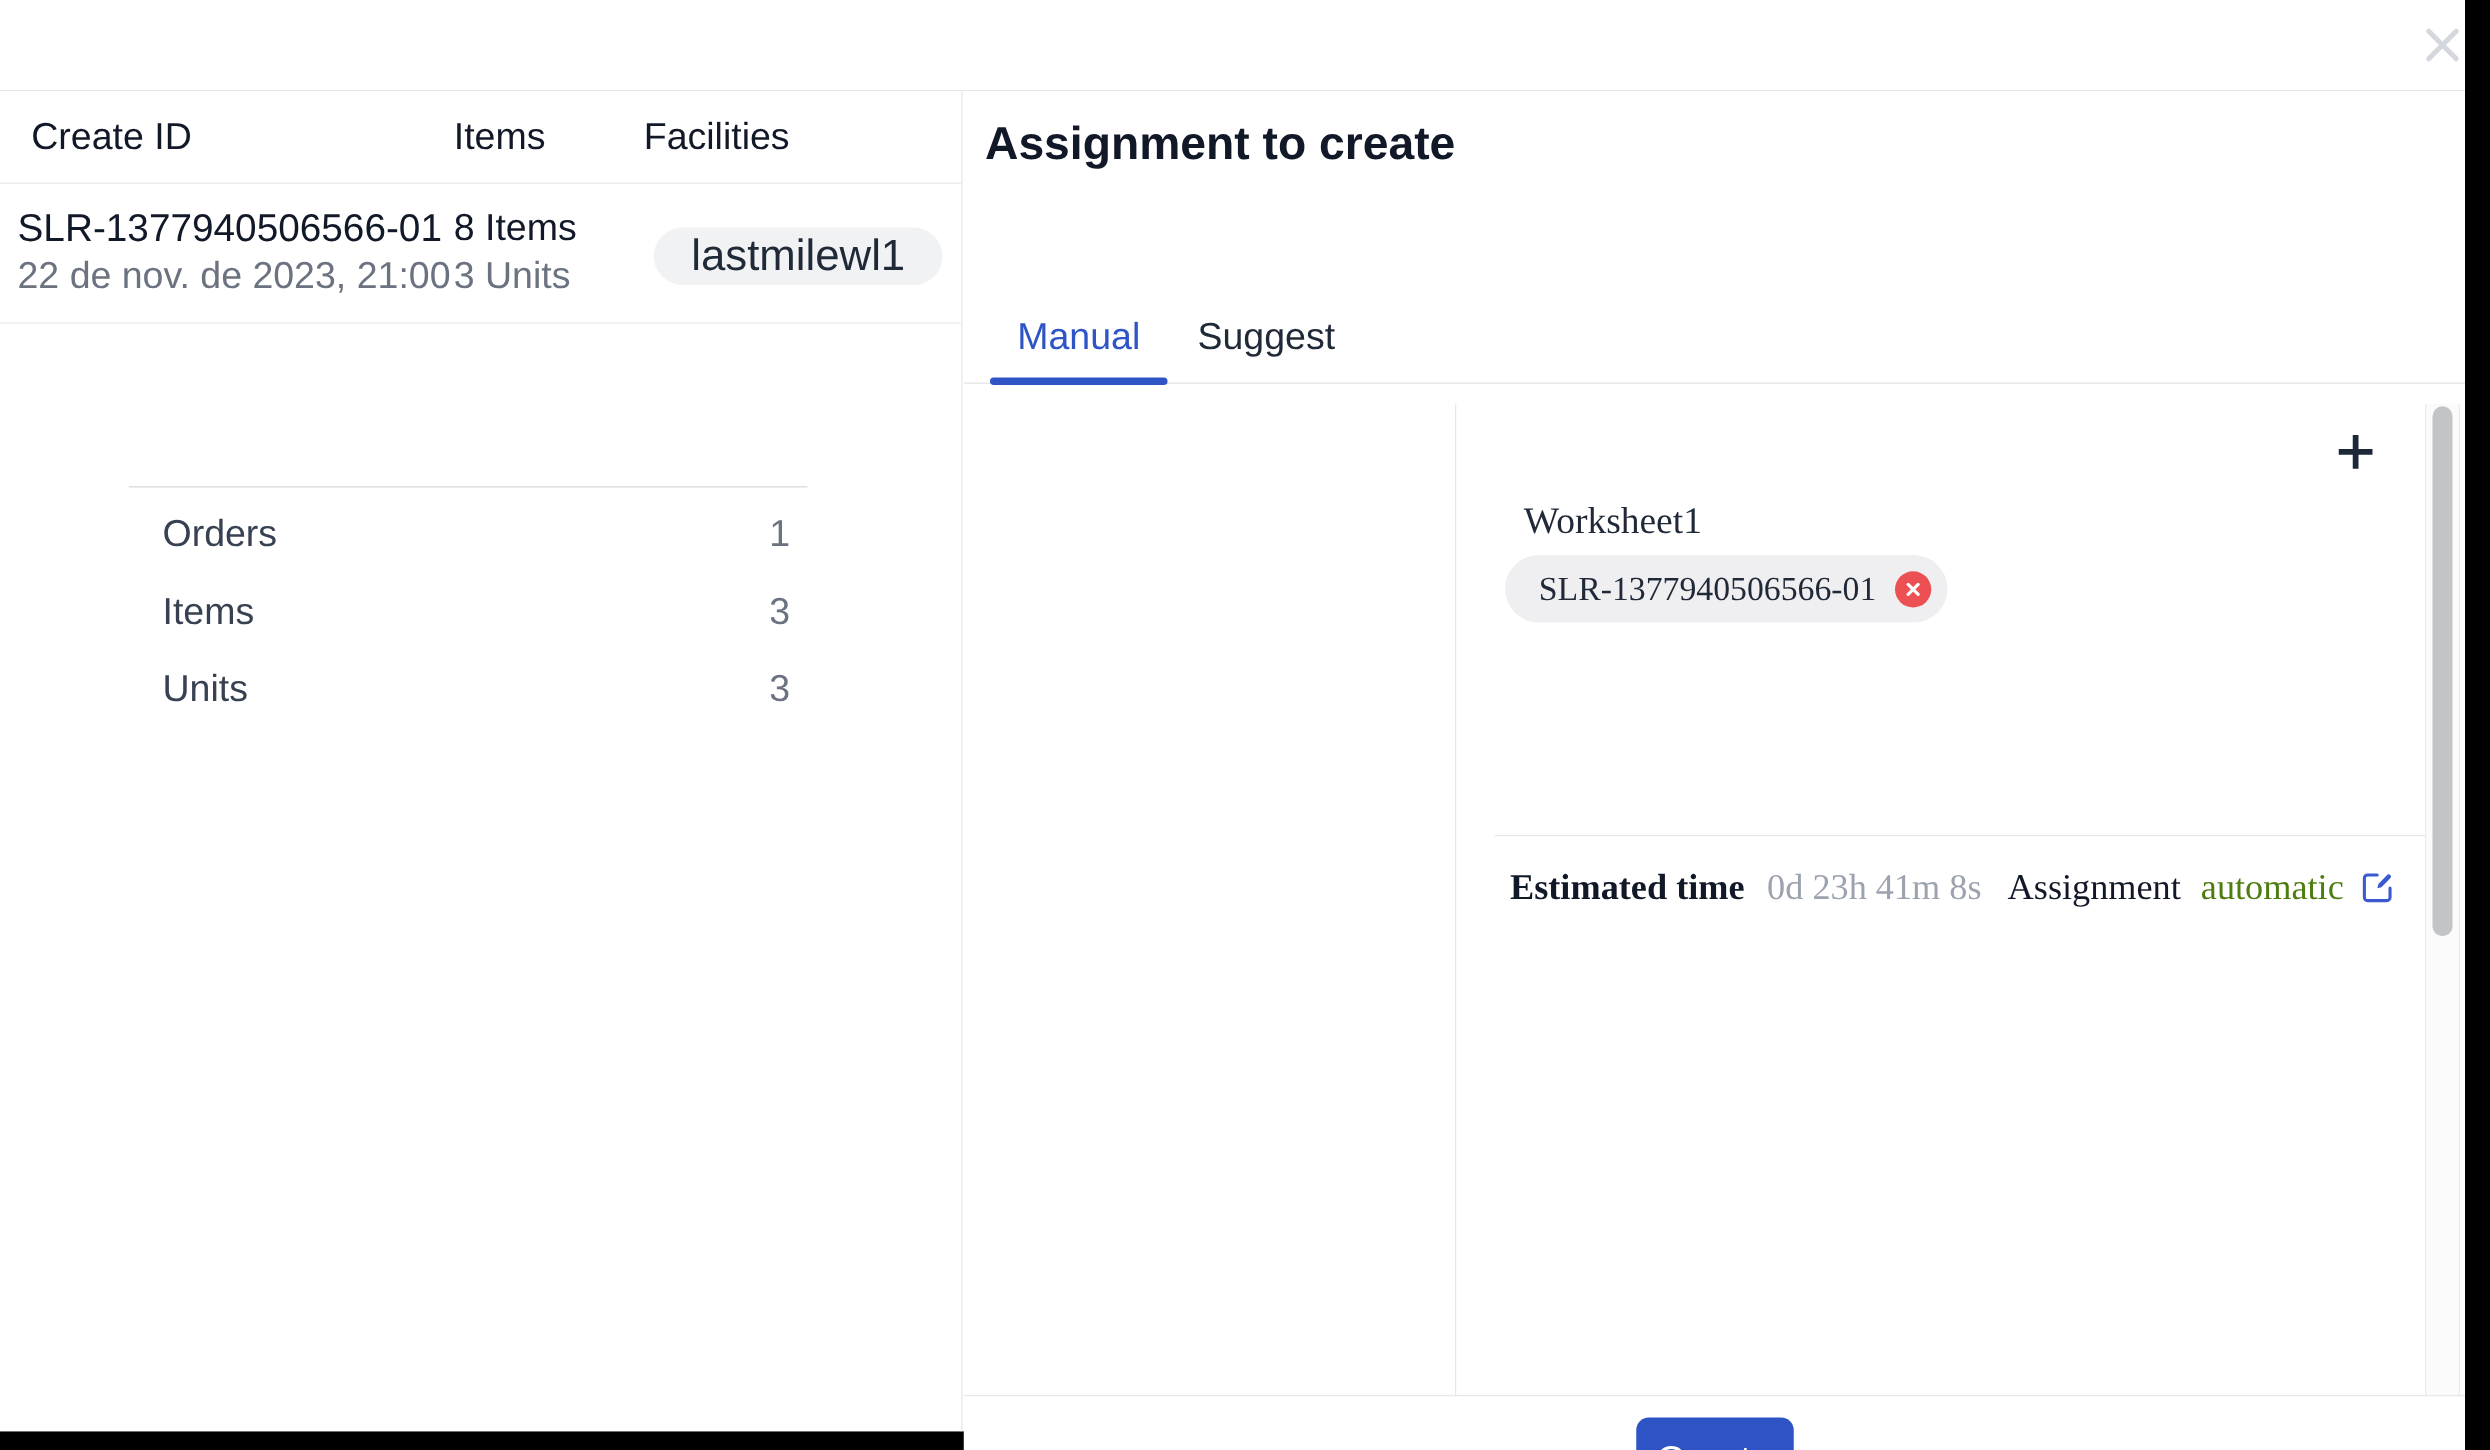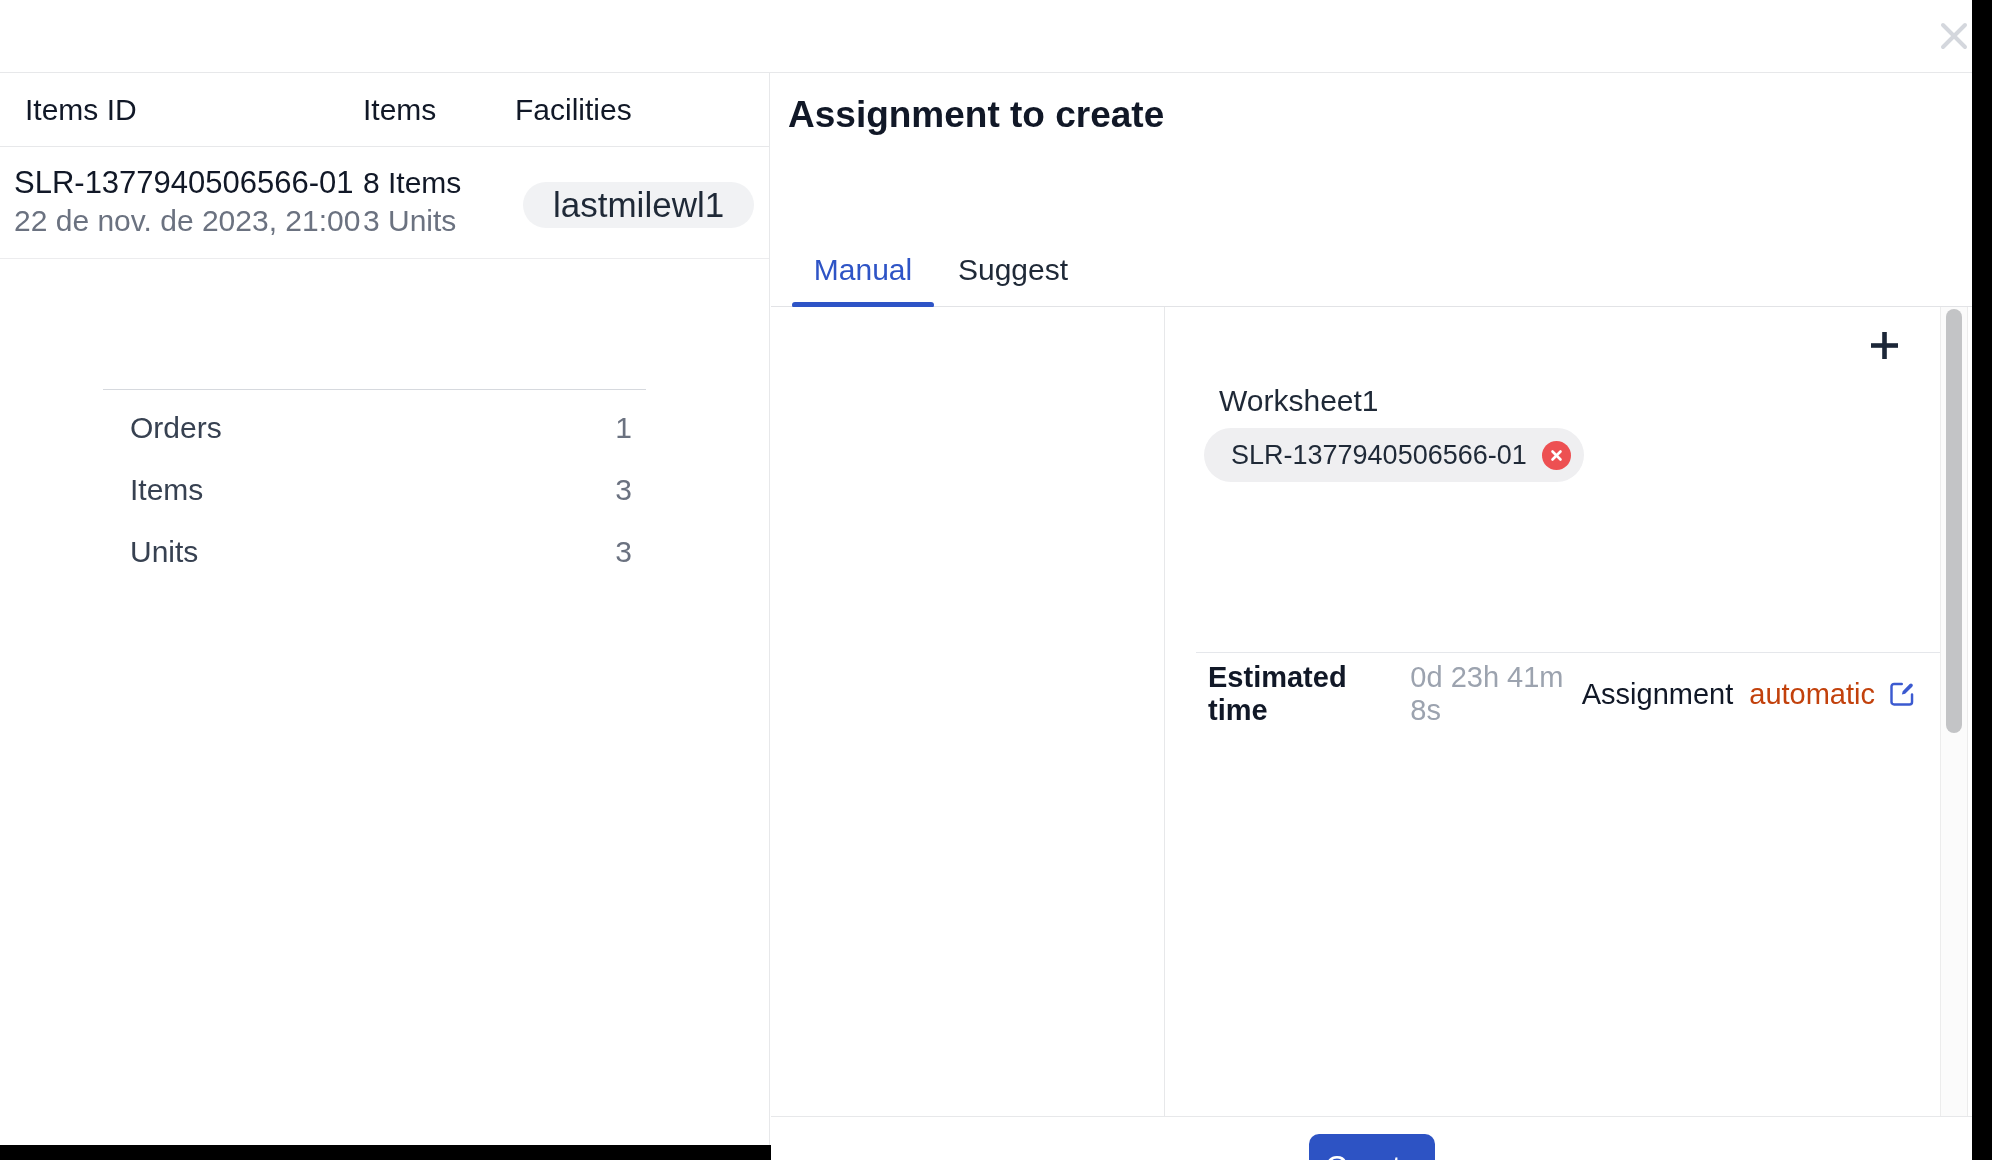--- a/index.html
+++ b/index.html
@@ -76,21 +76,21 @@
     position:relative; width:142px; height:100%; display:flex;
     align-items:center; justify-content:center; font-size:30px; color:#1f2937;
     cursor:pointer; margin-right:8px; background:none; border:none;
     font-family:"Liberation Sans", sans-serif;
   }
   .tab.active { color:#2e54c6; font-weight:500; }
   .tab-indicator {
     position:absolute; left:0; bottom:-2px; width:100%; height:6px;
     background:#2e54c6; border-radius:3px;
   }
-  .content { position:absolute; left:0; top:234px; width:1201px; height:809px; }
+  .content { position:absolute; left:0; top:250px; width:1201px; height:809px;font-family:Liberation Serif, serif; }
   .suggest-pane {
     position:absolute; left:0; top:0; width:394px; height:100%;
     border-right:1.5px solid #e7e8ea; background:#fff;
   }
   .plus-btn {
     position:absolute; left:1095px; top:20px; width:36px; height:36px;
     display:flex; align-items:center; justify-content:center;
     background:none; border:none; cursor:pointer;
   }
   .ws-name {
@@ -113,21 +113,21 @@
   }
   .info-row {
     position:absolute; left:437px; top:365px; width:708px; height:44px;
     display:flex; align-items:center; justify-content:space-between;
   }
   .info-left { display:flex; align-items:flex-end; }
   .info-right { display:flex; align-items:center; }
   .est-label { font-size:29px; font-weight:600; color:#111827; margin-right:18px; }
   .est-value { font-size:29px; color:#9ca3af; }
   .assign-label { font-size:29px; font-weight:500; color:#111827; margin-right:16px; }
-  .assign-value { font-size:29px; color:#c2410c; margin-right:13px; }
+  .assign-value { font-size:29px; color:#4d7c0f; margin-right:13px; }
   .edit-btn { background:none; border:none; cursor:pointer; width:28px; height:28px; padding:0; display:flex; }
   .scroll-track {
     position:absolute; right:4px; top:0; width:28px; height:100%;
     background:#fbfbfb; border-left:1px solid #ececec; border-right:1px solid #ececec;
   }
   .scroll-thumb {
     position:absolute; left:50%; transform:translateX(-50%); top:2px;
     width:16px; height:424px; background:#c3c4c6; border-radius:8px; cursor:pointer;
   }
   .footer {
@@ -153,21 +153,21 @@
           <svg width="30" height="30" viewBox="0 0 30 30">
             <line x1="4" y1="4" x2="26" y2="26" stroke="#d4d7dd" stroke-width="4" stroke-linecap="round"></line>
             <line x1="26" y1="4" x2="4" y2="26" stroke="#d4d7dd" stroke-width="4" stroke-linecap="round"></line>
           </svg>
         </span>
       </button>
     </div>
 
     <div class="left-panel">
       <div class="ltable-head">
-        <span class="col-order">Items ID</span>
+        <span class="col-order">Create ID</span>
         <span class="col-items">Items</span>
         <span class="col-fac">Facilities</span>
       </div>
 
       <div class="ltable-row">
         <div class="cell-id">
           <div class="order-id">SLR-1377940506566-01</div>
           <div class="order-date">22 de nov. de 2023, 21:00</div>
         </div>
         <div class="cell-qty">

